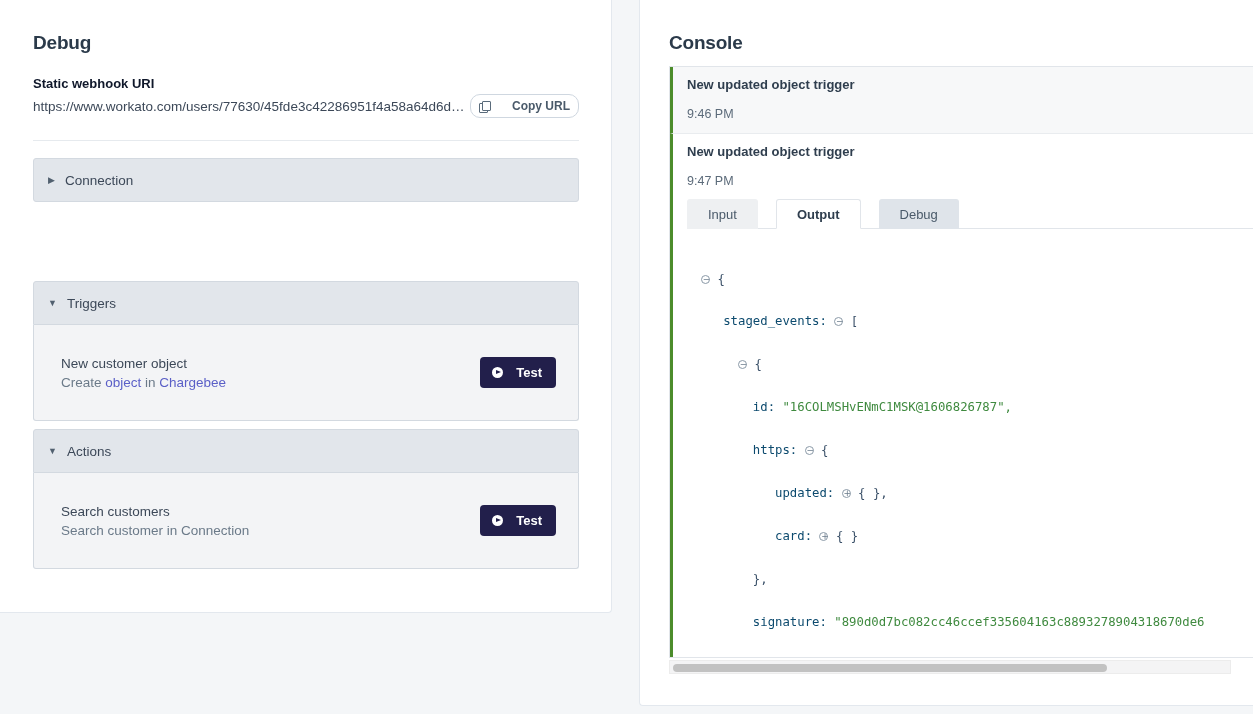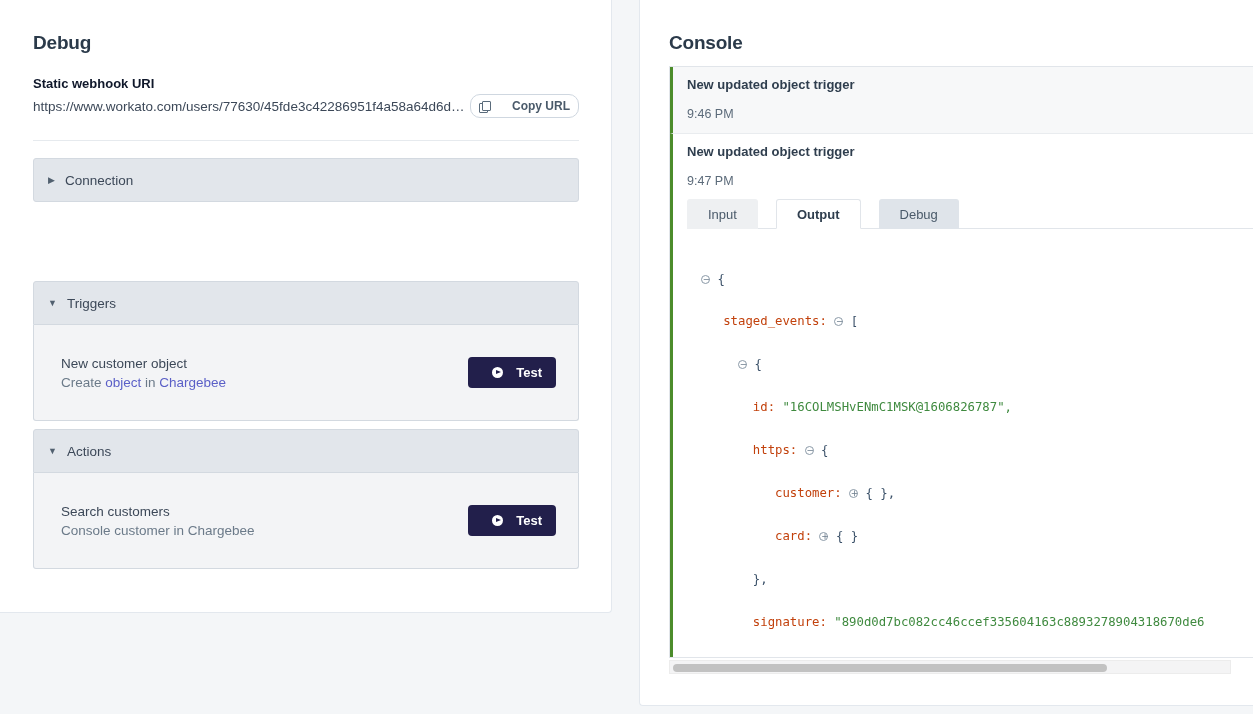--- a/index.html
+++ b/index.html
@@ -92,21 +92,21 @@
     min-height: 96px;
   }
   .op-name { font-size: 13.5px; color: #3c4858; margin-bottom: 4px; }
   .op-desc { font-size: 13.5px; color: #6b7a89; }
   .op-desc a { color: #5a5fc7; text-decoration: none; cursor: pointer; }
 
   .test-btn {
     display: inline-flex; align-items: center; gap: 13px;
     background: #221f4b; color: #ffffff;
     border: none; border-radius: 4px;
-    padding: 8px 14px 8px 24px;
+    padding: 8px 14px 8px 12px;
     font-size: 13px; font-weight: bold;
     cursor: pointer; white-space: nowrap;
   }
   .play-icon {
     display:inline-block; width: 11px; height: 11px; border-radius: 50%;
     background: #ffffff; position: relative; flex: none;
   }
   .play-icon::after {
     content:""; position:absolute; left: 4px; top: 2.7px;
     border-left: 5px solid #221f4b;
@@ -163,21 +163,21 @@
   .json-pane {
     font-family: "DejaVu Sans Mono", monospace;
     font-size: 12.3px; line-height: 14.3px;
     color: #3a5068;
     padding: 14px 0 0 14px;
     white-space: pre;
     overflow: hidden;
     height: 440px;
   }
   .json-line { height: 14.3px; white-space: pre; }
-  .k { color: #c2410c; }
+  .k { color: #0c4a6e; }
   .s { color: #3f8a3f; }
   .p { color: #3a5068; }
   .tog {
     display: inline-block; width: 9px; height: 9px; line-height: 9px;
     border: 1px solid #8b9aa8; border-radius: 50%;
     color: #6a7b8b; font-size: 9px; text-align: center;
     position: relative; top: 1px;
     font-family: "DejaVu Sans", sans-serif;
   }
   .tog::before { position:absolute; left:0; top:-1px; width:9px; text-align:center; }
@@ -242,21 +242,21 @@
     </div>
 
     <div class="section" style="top:429px;">
       <div class="section-header">
         <span class="caret down"></span>
         <span>Actions</span>
       </div>
       <div class="section-body">
         <div>
           <div class="op-name">Search customers</div>
-          <div class="op-desc">Console customer in Chargebee</div>
+          <div class="op-desc">Search customer in Connection</div>
         </div>
         <button class="test-btn">
           <span class="play-icon"></span>
           <span>Test</span>
         </button>
       </div>
     </div>
 
   </div>
 
@@ -280,21 +280,21 @@
           <div class="tab active">Output</div>
           <div class="tab alt">Debug</div>
         </div>
 
         <div class="json-pane">
           <div class="json-line"><span class="tog minus"></span> <span class="p">{</span></div>
           <div class="json-line">   <span class="k">staged_events:</span> <span class="tog minus"></span> <span class="p">[</span></div>
           <div class="json-line">     <span class="tog minus"></span> <span class="p">{</span></div>
           <div class="json-line">       <span class="k">id:</span> <span class="s">"16COLMSHvENmC1MSK@1606826787",</span></div>
           <div class="json-line">       <span class="k">https:</span> <span class="tog minus"></span> <span class="p">{</span></div>
-          <div class="json-line">          <span class="k">customer:</span> <span class="tog plus"></span> <span class="p">{ },</span></div>
+          <div class="json-line">          <span class="k">updated:</span> <span class="tog plus"></span> <span class="p">{ },</span></div>
           <div class="json-line">          <span class="k">card:</span> <span class="tog plus"></span> <span class="p">{ }</span></div>
           <div class="json-line">       <span class="p">},</span></div>
           <div class="json-line">       <span class="k">signature:</span> <span class="s">"890d0d7bc082cc46ccef335604163c8893278904318670de6</span></div>
           <div class="json-line">     <span class="p">},</span></div>
           
         </div>
       </div>
 
       <div class="vscroll-track">
         <div class="vscroll-thumb"></div>

